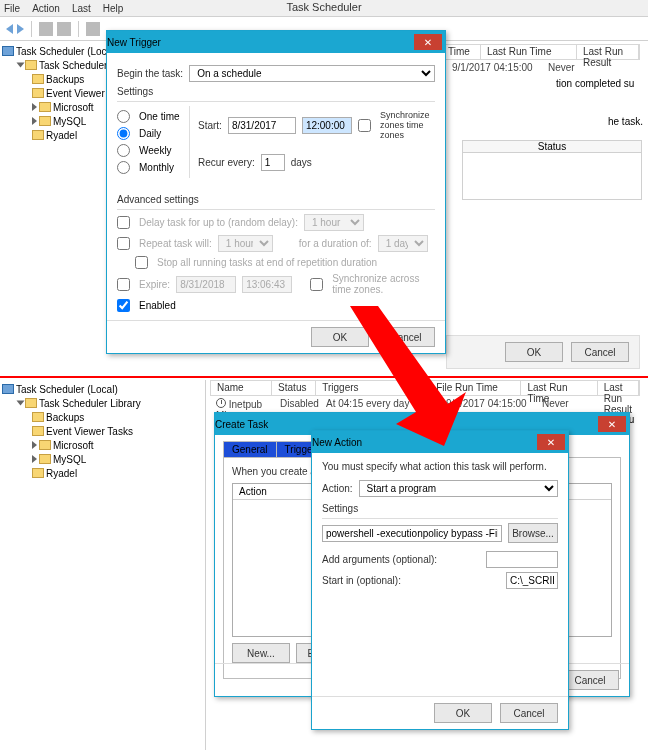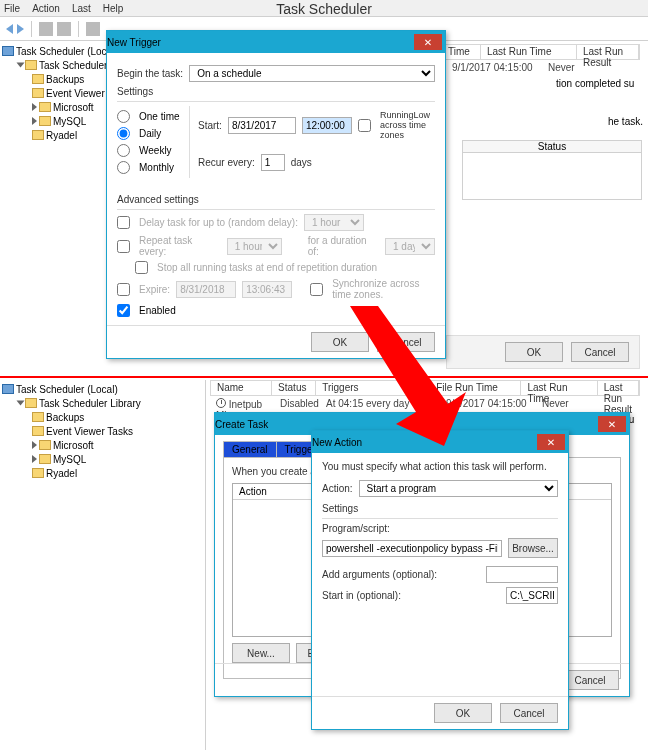--- a/index.html
+++ b/index.html
@@ -1,20 +1,20 @@
 <!DOCTYPE html>
 <html><head>
 <meta charset="utf-8">
 <style>
   * { box-sizing: border-box; margin:0; padding:0; font-family: "Segoe UI", Tahoma, sans-serif; font-size:10px; }
   body { width:648px; height:755px; background:#fff; position:relative; overflow:hidden; }
   
   .menubar { height:17px; background:#f0f0f0; display:flex; align-items:center; gap:12px; padding:0 4px; border-bottom:1px solid #d0d0d0;}
   .menubar span { color:#333; }
-  .app-title { position:absolute; top:1px; left:0; right:0; text-align:center; font-size:14px; color:#333; pointer-events:none;}
+  .app-title { position:absolute; top:1px; left:0; right:0; text-align:center; font-size:11px; color:#333; pointer-events:none;}
   .toolbar { height:24px; background:#fff; border-bottom:1px solid #d0d0d0; display:flex; align-items:center; padding:0 6px; gap:4px;}
   .toolbar-icon { width:14px; height:14px; display:inline-block; background:#888; }
   .icon-back { width:0;height:0;border-top:5px solid transparent;border-bottom:5px solid transparent;border-right:7px solid #6ea2d8;background:none;}
   .icon-fwd  { width:0;height:0;border-top:5px solid transparent;border-bottom:5px solid transparent;border-left:7px solid #6ea2d8;background:none;}
   .pipe{width:1px;height:16px;background:#ccc;margin:0 3px;}
   .divider-red { position:absolute; top:376px; left:0; right:0; height:2px; background:#ff0000; }
 
   
   .tree { position:absolute; left:2px; top:44px; width:200px; font-size:10px; }
   .tnode { display:flex; align-items:center; gap:2px; height:14px; }
@@ -168,39 +168,39 @@
             <input type="radio" style="">
             <span>Monthly</span>
           </div>
       </div>
       <div style="flex:1;border-left:1px solid #ddd;padding-left:8px">
         <div class="fieldrow">
           <span class="lbl">Start:</span>
           <input type="text" style="width: 68px;" value="8/31/2017">
           <input type="text" style="width: 50px; background: rgb(205, 230, 255);" value="12:00:00">
           <input type="checkbox" style="">
-            <span class="lbl" style="font-size:9px">RunningLow across time zones</span>
+            <span class="lbl" style="font-size:9px">Synchronize zones time zones</span>
         </div>
         <div class="fieldrow" style="margin-top:14px">
           <span class="lbl">Recur every:</span>
           <input type="text" style="width: 24px;" value="1">
           <span class="lbl">days</span>
         </div>
       </div>
     </div>
     <div class="lbl" style="margin-top:16px">Advanced settings</div>
     <div class="group-sep"></div>
     <div class="fieldrow disabled">
         <input type="checkbox" style="">
         <span>Delay task for up to (random delay):</span>
         <select style="width:60px"><option>1 hour</option></select>
       </div>
     <div class="fieldrow disabled">
         <input type="checkbox" style="">
-        <span>Repeat task every:</span>
+        <span>Repeat task will:</span>
         <select style="width:55px"><option>1 hour</option></select>
         <span style="margin-left:20px">for a duration of:</span>
         <select style="width:50px"><option>1 day</option></select>
       </div>
     <div class="fieldrow disabled" style="padding-left:18px">
         <input type="checkbox" style="">
         <span>Stop all running tasks at end of repetition duration</span>
       </div>
     <div class="fieldrow disabled">
         <input type="checkbox" style="">
@@ -316,21 +316,20 @@
       <span class="dlg-close">✕</span>
     </div>
     <div style="padding:8px 10px">
       <div class="lbl" style="margin-bottom:8px">You must specify what action this task will perform.</div>
       <div class="fieldrow">
         <span class="lbl">Action:</span>
         <select style="flex:1"><option>Start a program</option></select>
       </div>
       <div class="lbl" style="margin-top:6px">Settings</div>
       <div class="group-sep"></div>
-      <div class="lbl">Program/script:</div>
       <div class="fieldrow">
         <input type="text" style="flex: 1 1 0%;" value="powershell -executionpolicy bypass -File RunningLow.ps">
         <div class="btn" style="min-width:50px">Browse...</div>
       </div>
       <div class="fieldrow" style="margin-top:8px;justify-content:space-between">
         <span class="lbl">Add arguments (optional):</span>
         <input type="text" style="width: 72px;" value="">
       </div>
       <div class="fieldrow" style="justify-content:space-between">
         <span class="lbl">Start in (optional):</span>

